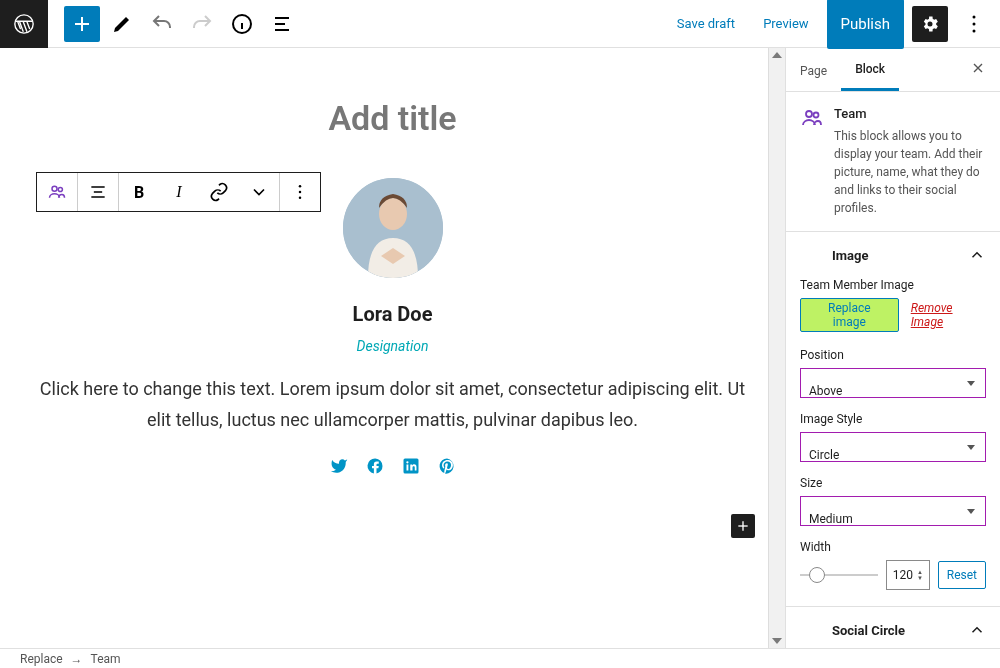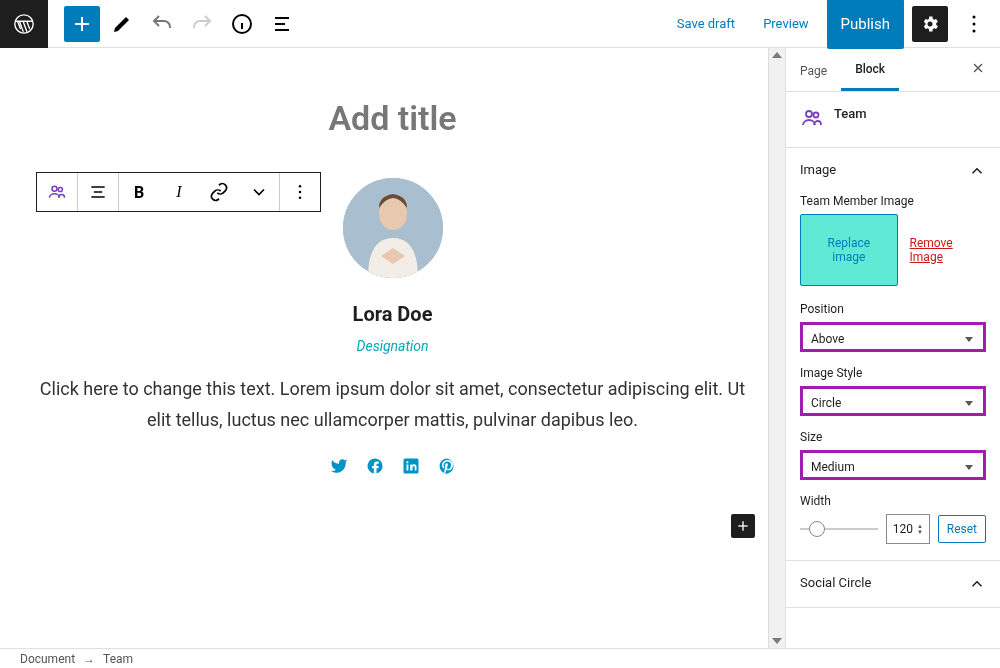--- a/index.html
+++ b/index.html
@@ -48,27 +48,27 @@
   .sidebar { width: 215px; border-left: 1px solid #e0e0e0; height: 100%; overflow-y: auto; font-size: 12px; }
   .sb-tabs { display: flex; border-bottom: 1px solid #e0e0e0; align-items: center; }
   .sb-tab { padding: 14px 14px 12px; cursor: pointer; color: #555; }
   .sb-tab.active { border-bottom: 3px solid #007cba; color: #1e1e1e; font-weight: 500; }
   .sb-close { margin-left: auto; padding: 0 14px; cursor: pointer; color: #555; }
   .sb-head { padding: 14px; display: flex; gap: 10px; border-bottom: 1px solid #e0e0e0; }
   .sb-head-icon { color: #7b3fbf; flex-shrink: 0; width: 24px; }
   .sb-head-title { font-weight: 500; font-size: 13px; margin-bottom: 6px; }
   .sb-head-desc { color: #555; line-height: 1.5; font-size: 12px; }
   .sb-section { border-bottom: 1px solid #e0e0e0; }
-  .sb-section-head { padding: 14px; display: flex; justify-content: space-between; cursor: pointer; font-weight: 400; font-size: 13px; }
+  .sb-section-head { padding: 14px; display: flex; justify-content: space-between; align-items: center; cursor: pointer; font-weight: 700; font-size: 13px; margin-left: 32px; }
   .sb-body { padding: 0 14px 16px; }
   .sb-label { font-size: 12px; margin-bottom: 6px; color: #1e1e1e; }
   .sb-btn-row { display: flex; gap: 12px; align-items: center; margin-bottom: 16px; }
-  .sb-outline-btn { border: 1px solid #007cba; color: #007cba; background: #5eead4; padding: 21px 10px; cursor: pointer; font-size: 12px; border-radius: 2px; }
-  .sb-danger-link { color: #cc1818; text-decoration: underline; cursor: pointer; font-size: 12px; }
-  .sb-select { width: 100%; height: 30px; border: 3px solid #a21caf; padding: 0 8px; background: #fff; font-size: 12px; margin-bottom: 14px; position: relative; }
+  .sb-outline-btn { border: 1px solid #007cba; color: #007cba; background: #bef264; padding: 2px 10px; cursor: pointer; font-size: 12px; border-radius: 2px; }
+  .sb-danger-link { color: #cc1818; text-decoration: underline; cursor: pointer; font-size: 12px; font-style: italic; }
+  .sb-select { width: 100%; height: 30px; border: 1px solid #a21caf; padding: 8px 8px; background: #fff; font-size: 12px; margin-bottom: 14px; position: relative; }
   .sb-select::after { content: ''; position: absolute; right: 10px; top: 12px; width: 0; height: 0; border-left: 4px solid transparent; border-right: 4px solid transparent; border-top: 5px solid #555; }
   .sb-select-inner { line-height: 28px; }
   .width-row { display: flex; gap: 8px; align-items: center; }
   .slider-track { flex: 1; height: 2px; background: #ccc; position: relative; }
   .slider-thumb { position: absolute; left: 12%; top: -7px; width: 16px; height: 16px; border: 1px solid #888; background: #fff; border-radius: 50%; }
   .width-input { width: 44px; height: 30px; border: 1px solid #8a8a8a; text-align: center; font-size: 12px; display:flex; align-items:center; justify-content:center; gap:4px; }
   .spinner { display:flex; flex-direction:column; font-size:6px; line-height:6px; color:#555; }
   .reset-btn { border: 1px solid #007cba; color: #007cba; background: #fff; padding: 6px 8px; font-size: 12px; cursor: pointer; border-radius: 2px; }
 
   
@@ -241,20 +241,21 @@
     <div class="sb-head">
       <div class="sb-head-icon">
         <svg viewBox="0 0 24 24" width="24" height="24" fill="none" stroke="currentColor" stroke-width="1.8">
             <circle cx="9" cy="8" r="3"></circle>
             <circle cx="16" cy="9" r="2.5"></circle>
             <path d="M3 19c0-3 3-5 6-5s6 2 6 5M14 19c0-2.5 2-4 4-4s3 1.5 3 4"></path>
           </svg>
       </div>
       <div>
         <div class="sb-head-title">Team</div>
+        <div class="sb-head-desc">This block allows you to display your team. Add their picture, name, what they do and links to their social profiles.</div>
       </div>
     </div>
 
     <div class="sb-section">
       <div class="sb-section-head">
         <span>Image</span>
         <svg width="18" height="18" viewBox="0 0 24 24" fill="none" stroke="currentColor" stroke-width="2">
             <path d="M18 15l-6-6-6 6"></path>
           </svg>
       </div>
@@ -303,16 +304,16 @@
         <svg width="18" height="18" viewBox="0 0 24 24" fill="none" stroke="currentColor" stroke-width="2">
             <path d="M18 15l-6-6-6 6"></path>
           </svg>
       </div>
 
     </div>
   </div>
 </div>
 
 <div class="footer">
-  <span>Document</span>
+  <span>Replace</span>
   <span>→</span>
   <span>Team</span>
 </div>
 
 </body></html>

